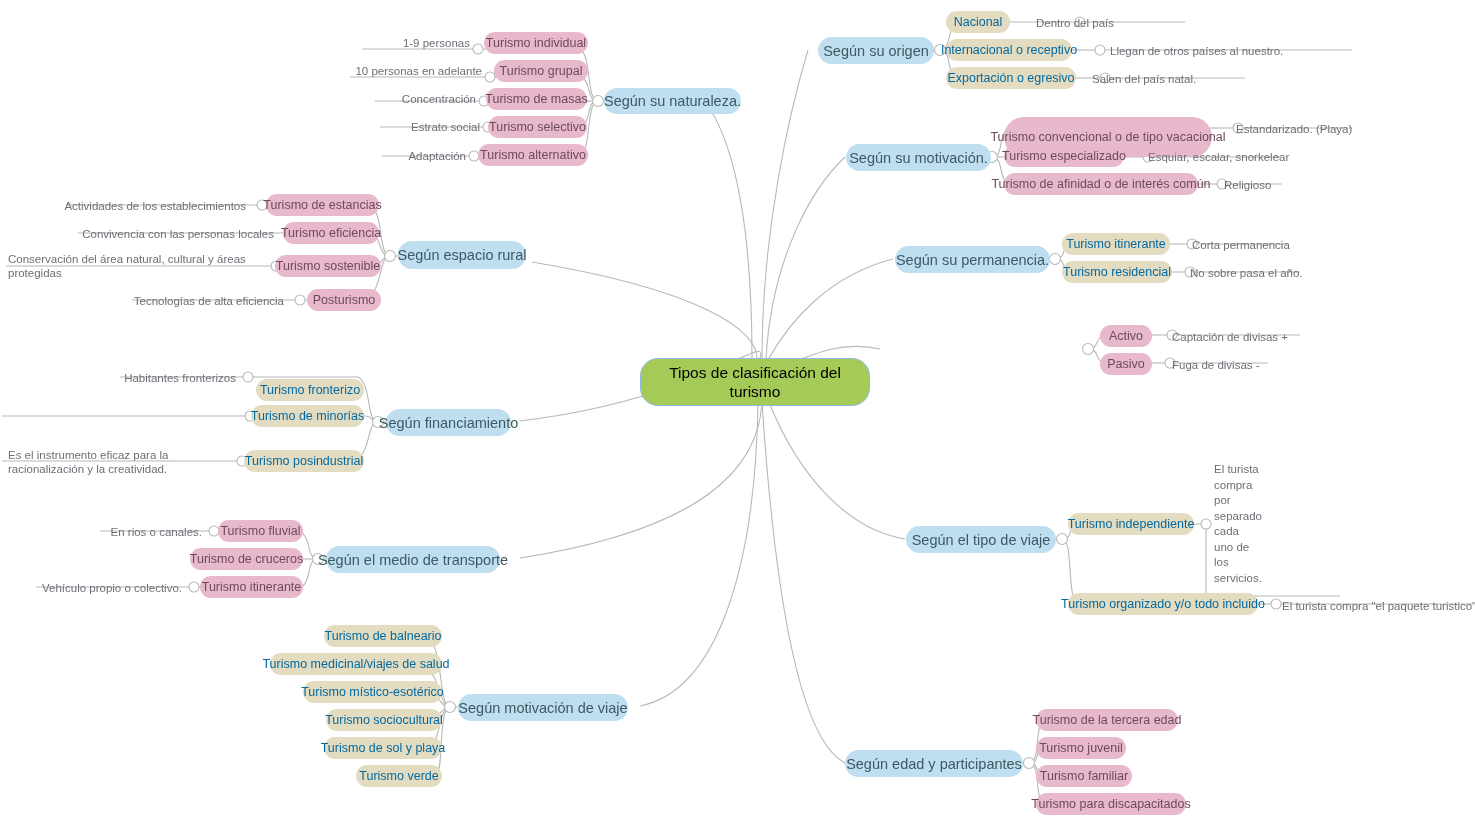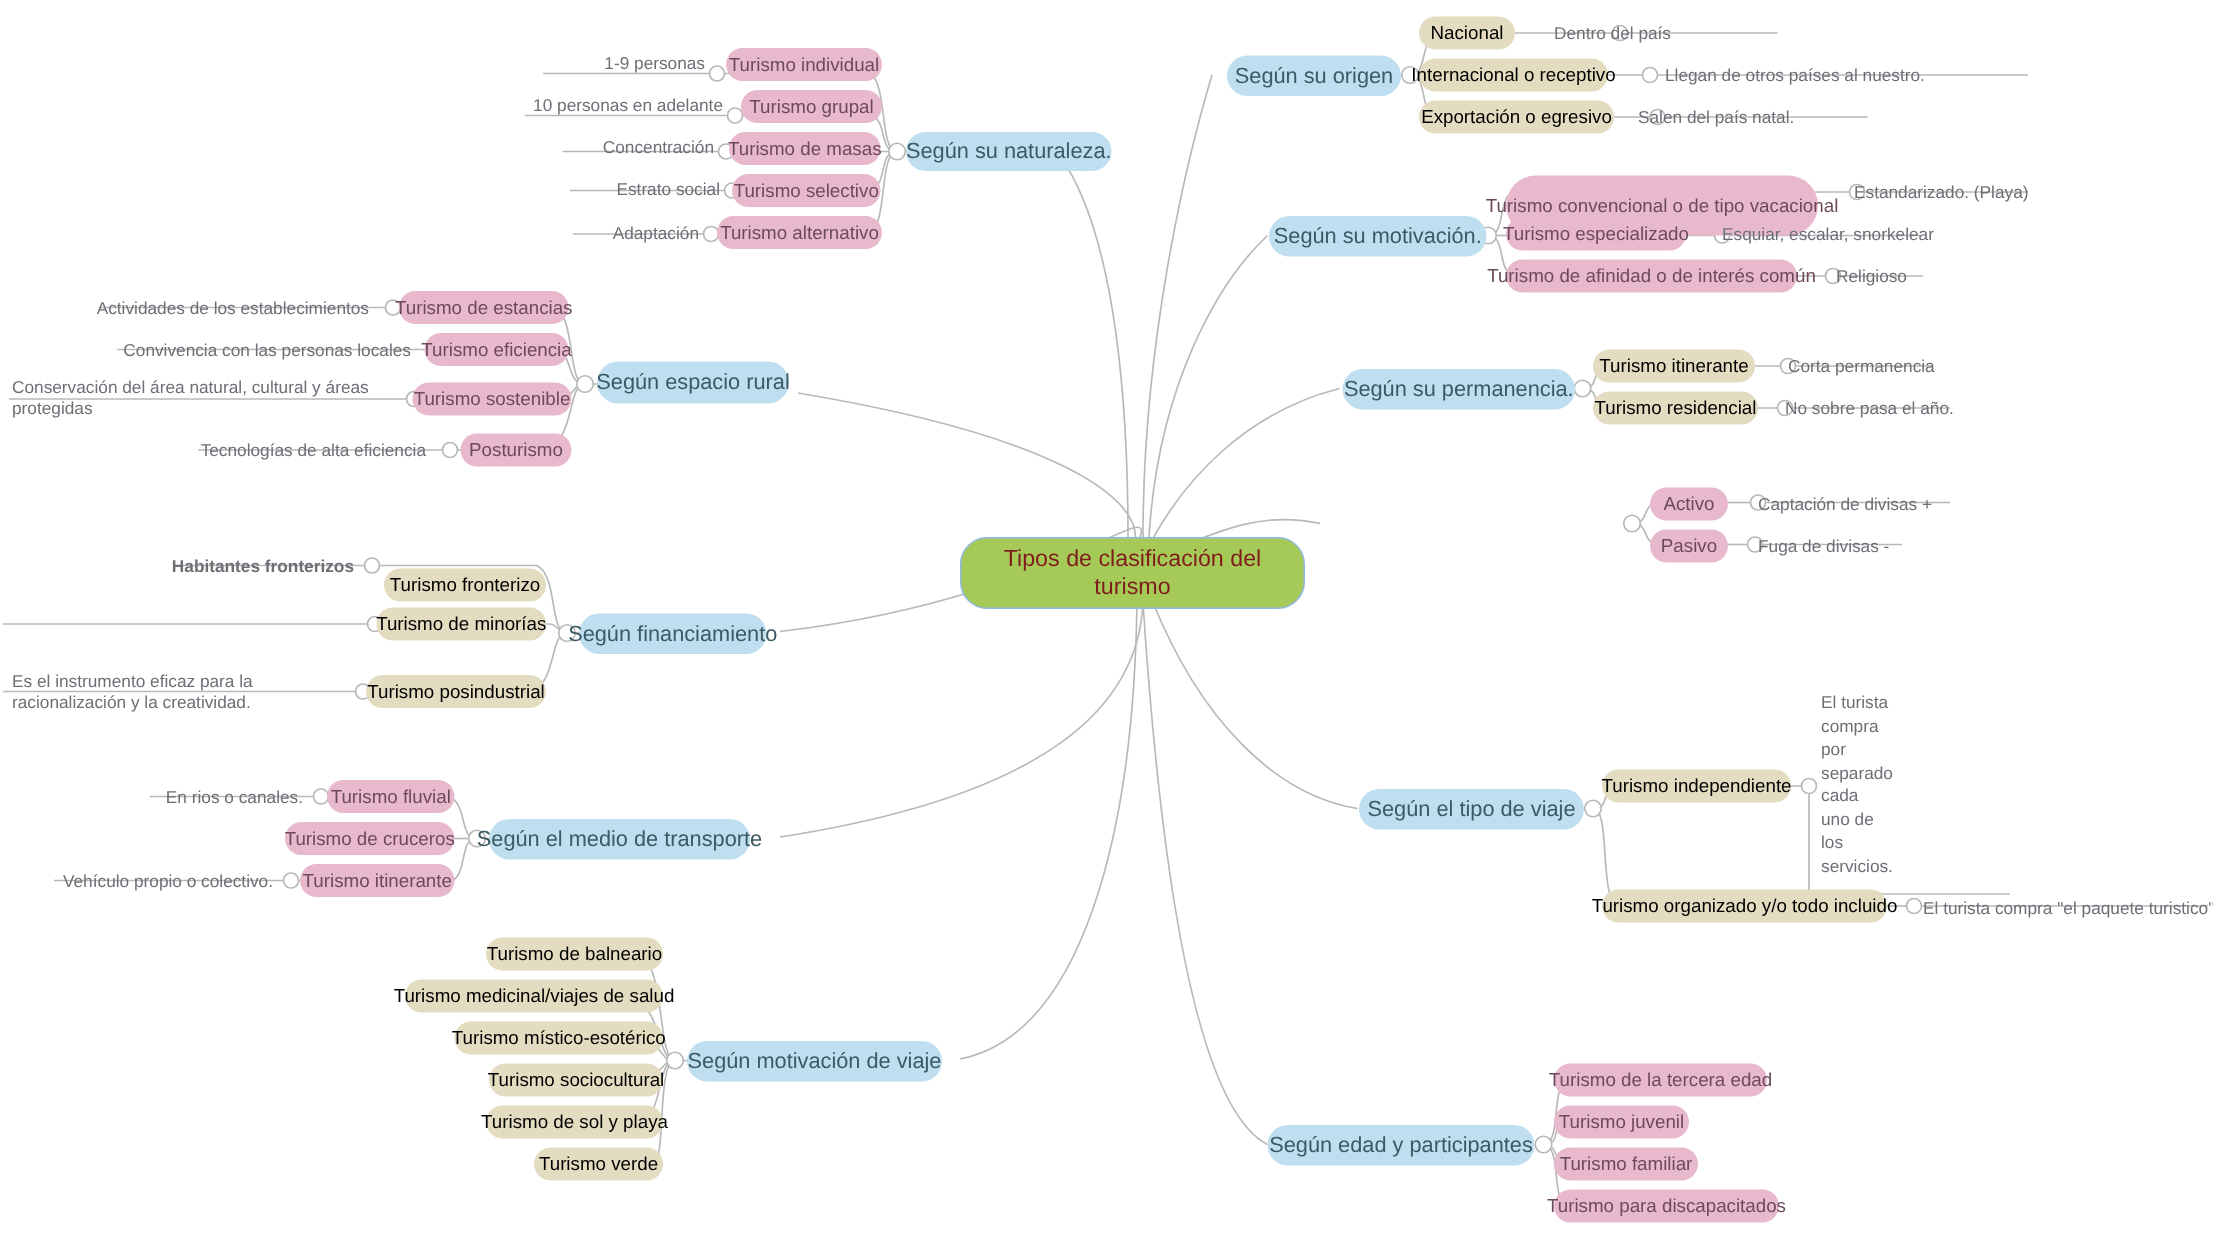--- a/index.html
+++ b/index.html
@@ -19,41 +19,41 @@
     display:flex;align-items:center;justify-content:center;
     text-align:center;
     border-radius:999px;
     white-space:nowrap;
     color:#4a4a52;
   }
   .root{
     background:#a6ca58;
     border:1.5px solid #8fb9e0;
     border-radius:18px;
-    color:#7f1d1d;
+    color:#000000;
     font-size:15.5px;
     line-height:19px;
     white-space:normal;
     padding:0 14px;
   }
   .cat{
     background:#bfdff0;
     color:#3c5a63;
     font-size:14.5px;
     padding:0 16px;
   }
   .pink{
     background:#e8b9cd;
     color:#6d4a5b;
     font-size:12.5px;
     padding:0 14px;
   }
   .tan{
     background:#e3dcc0;
-    color:#000000;
+    color:#0369a1;
     font-size:12.5px;
     padding:0 14px;
   }
   .leaf{
     position:absolute;
     color:#6e6e76;
     font-size:11.5px;
     line-height:14px;
     white-space:nowrap;
   }
@@ -299,21 +299,21 @@
   </div>
   <div class="node tan" style="left:256px;top:379px;width:108px;height:22px;">
     <span>Turismo fronterizo</span>
   </div>
   <div class="node tan" style="left:251px;top:405px;width:113px;height:22px;">
     <span>Turismo de minorías</span>
   </div>
   <div class="node tan" style="left:244px;top:450px;width:120px;height:22px;">
     <span>Turismo posindustrial</span>
   </div>
-  <div class="leaf rt" style="left:100px;top:371px;width:136px;font-weight:bold;">Habitantes fronterizos</div>
+  <div class="leaf rt" style="left:100px;top:371px;width:136px;">Habitantes fronterizos</div>
   <div class="leaf wrap lt" style="left:8px;top:448px;width:228px;">Es el instrumento eficaz para la racionalización y la creatividad.</div>
 
   <div class="node cat" style="left:326px;top:546px;width:174px;height:27px;">
     <span>Según el medio de transporte</span>
   </div>
   <div class="node pink" style="left:218px;top:520px;width:85px;height:22px;">
     <span>Turismo fluvial</span>
   </div>
   <div class="node pink" style="left:190px;top:548px;width:113px;height:22px;">
     <span>Turismo de cruceros</span>

